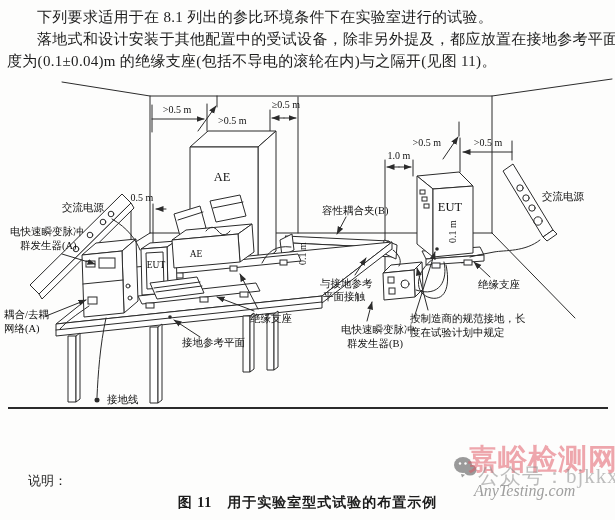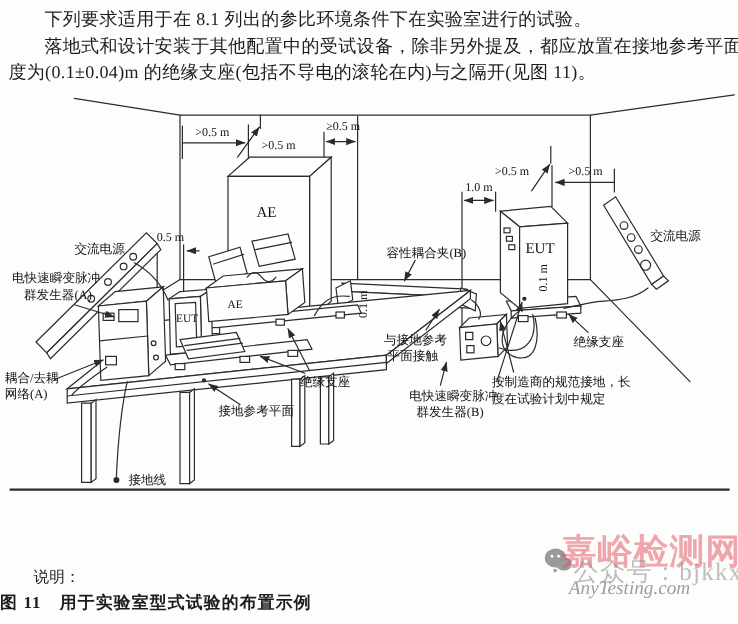--- a/index.html
+++ b/index.html
@@ -7,21 +7,21 @@
     width:615px;height:520px;position:relative;overflow:hidden;
     background:#fdfdfc;
     font-family:"Liberation Serif","DejaVu Serif",serif;
     color:#1c1c1c;
   }
   .doc-text{position:absolute;left:7px;top:6px;width:602px;font-size:15px;line-height:22px;letter-spacing:.3px;}
   .doc-text .ln{white-space:nowrap;}
   .doc-text .indent{text-indent:2em;}
   svg.fig{position:absolute;left:0;top:0;}
   .legend{position:absolute;left:28px;top:430px;font-size:13px;line-height:22px;margin-top:40px;}
-  .caption{position:absolute;left:0;top:494px;width:615px;font-size:14px;font-weight:bold;letter-spacing:1px;}
+  .caption{position:absolute;left:0;top:494px;width:615px;text-align:center;font-size:14px;font-weight:bold;letter-spacing:1px;}
   .wm{position:absolute;left:452px;top:438px;width:163px;height:70px;pointer-events:none;text-decoration:underline;}
   .wm-site{position:absolute;left:16px;top:2px;font-size:29px;font-weight:bold;letter-spacing:1px;white-space:nowrap;opacity:.5;}
   .wm-acct{position:absolute;left:26px;top:24px;font-size:21px;letter-spacing:1px;white-space:nowrap;opacity:.55;}
   .wm-dom{position:absolute;left:22px;top:44px;font-size:16px;font-style:italic;white-space:nowrap;opacity:.5;}
   .wm-icon{position:absolute;left:0;top:16px;}
   
   .s{stroke:#2b2b2b;stroke-width:1;fill:none;stroke-linecap:round;}
   .s2{stroke:#2b2b2b;stroke-width:2;fill:none;}
   .f{stroke:#2b2b2b;stroke-width:1;fill:#fefefe;}
   .lbl{font:10.5px "Liberation Serif","DejaVu Serif",serif;fill:#111;}

